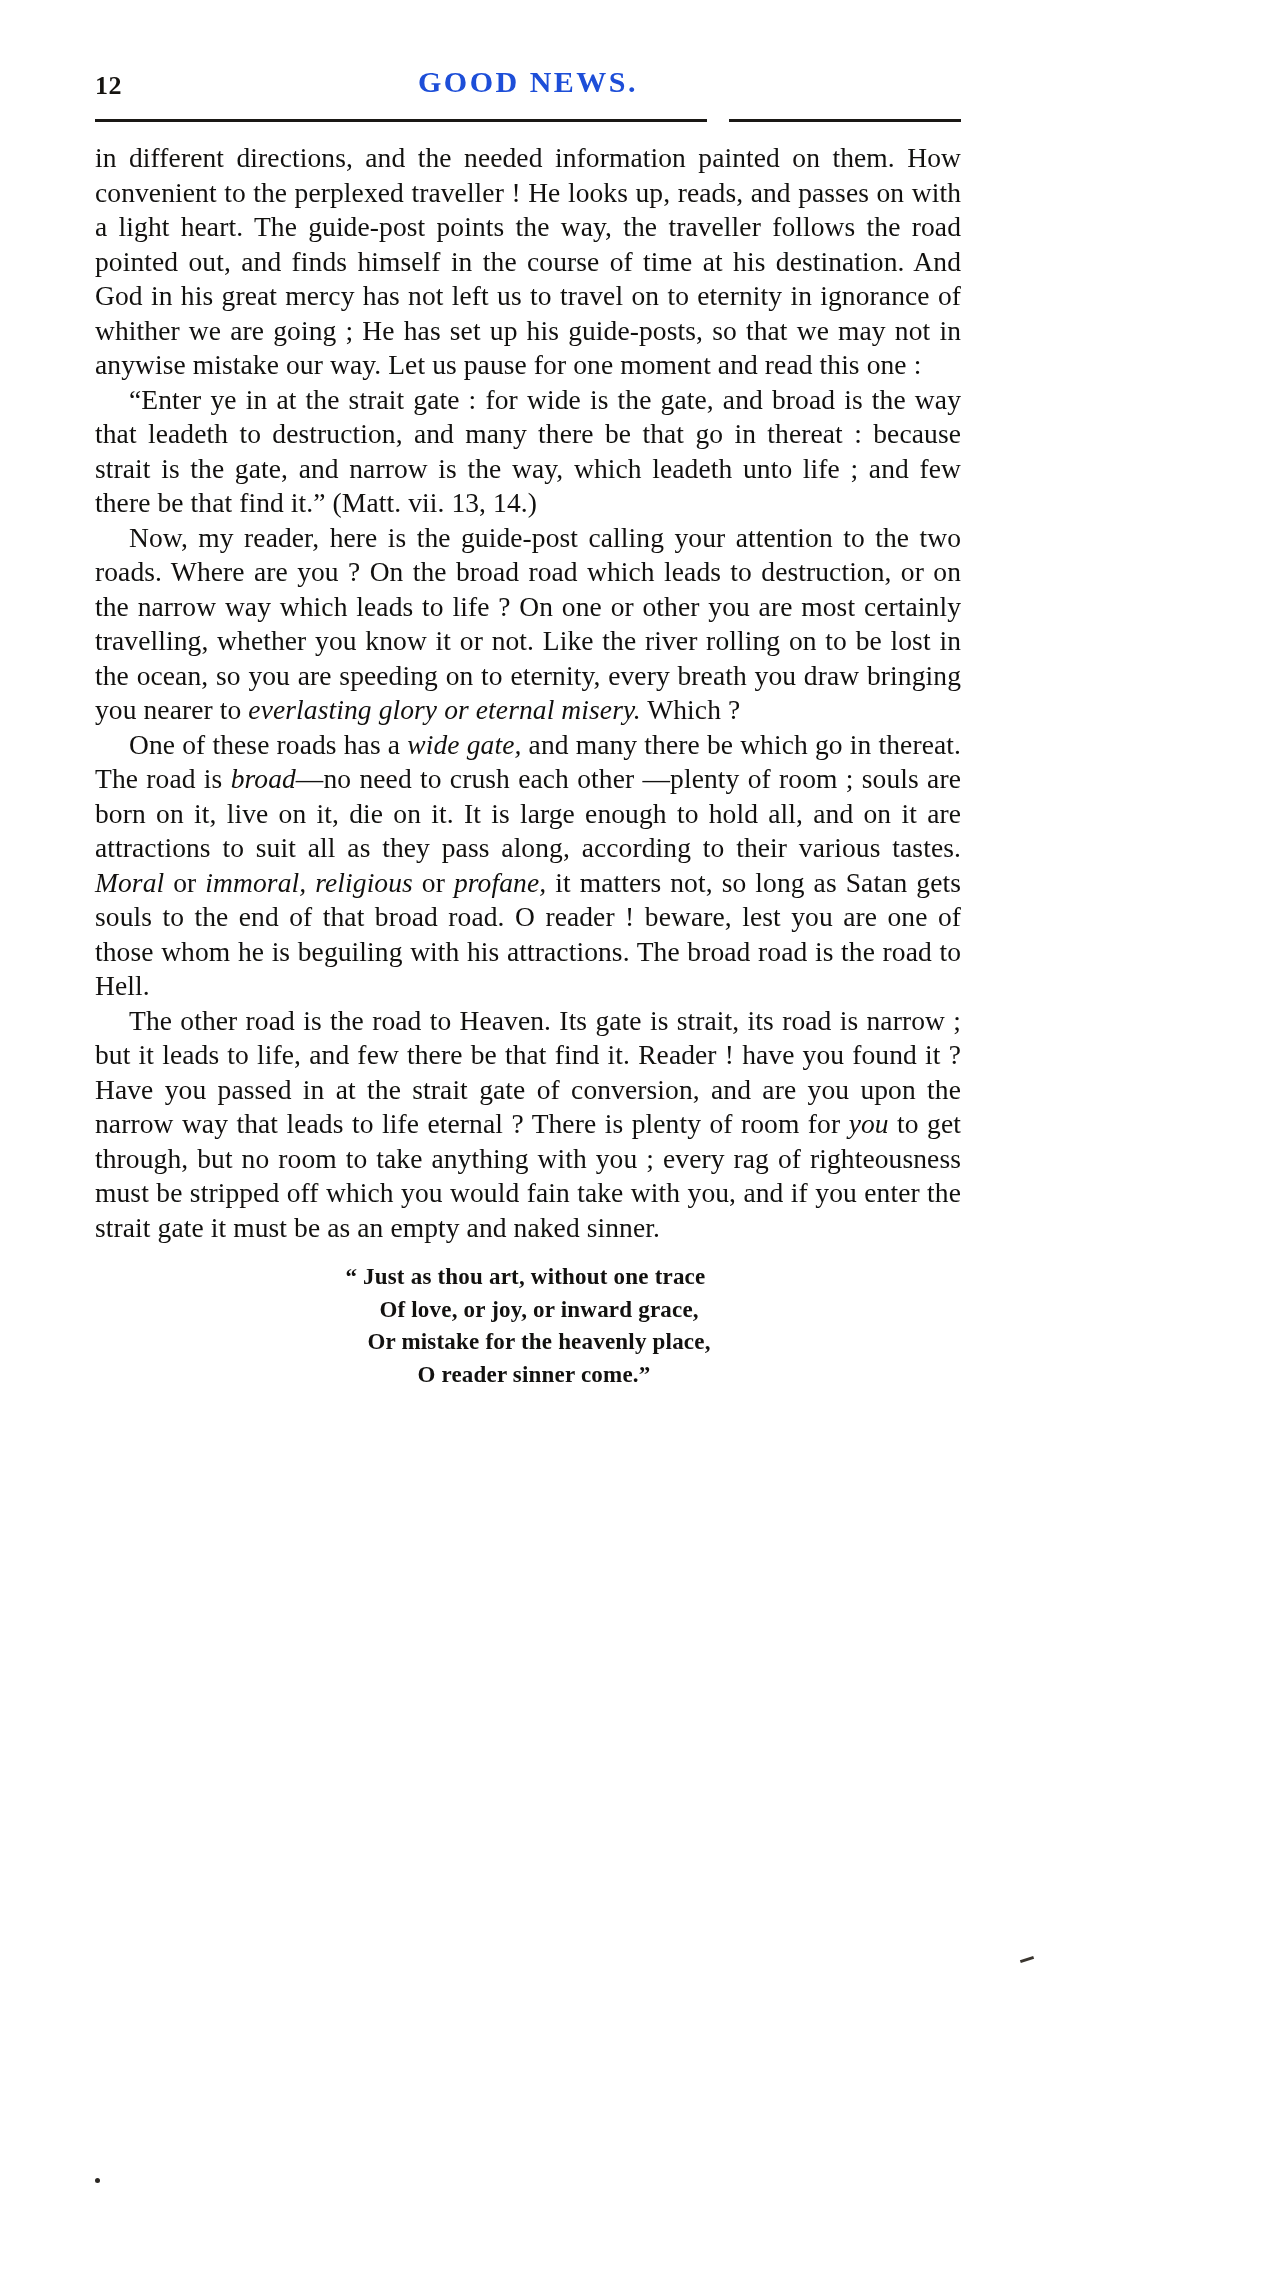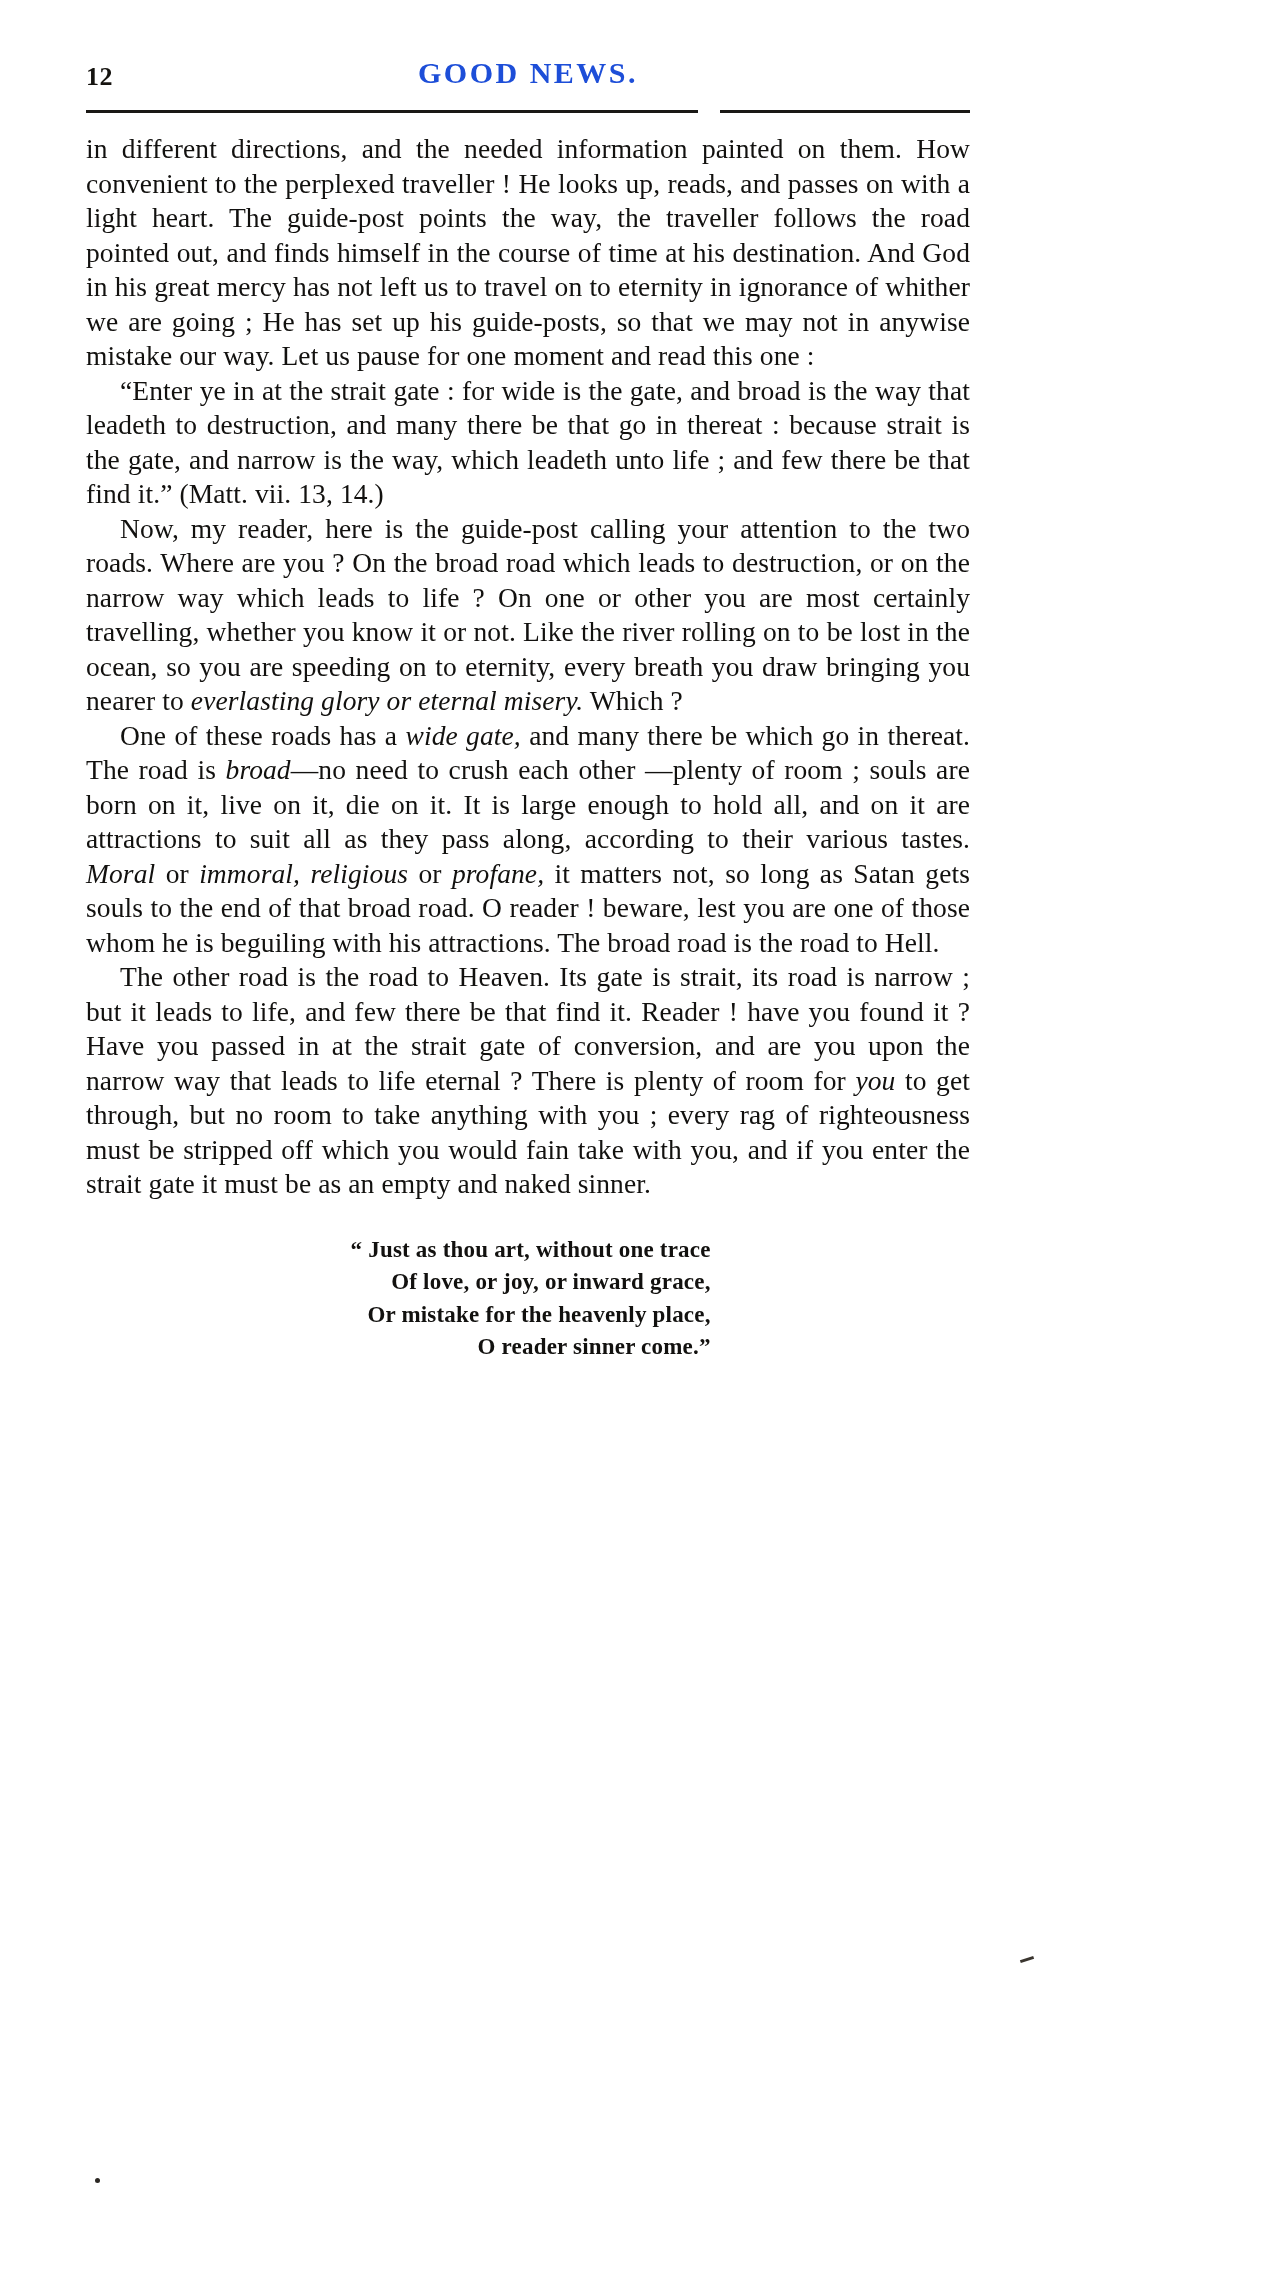--- a/index.html
+++ b/index.html
@@ -12,21 +12,21 @@
     min-height: 2287px;
     font-family: "Liberation Serif", "DejaVu Serif", serif;
     color: #12110f;
     position: relative;
   }
   .page {
     width: 1056px;
     min-height: 2287px;
     position: relative;
     box-sizing: border-box;
-    padding: 4px;
+    padding: 13px;
     background: #ffffff;
   }
   .page-header {
     position: relative;
     height: 96px;
     margin: 0 82px 0 82px;
   }
   .folio {
     position: absolute;
     left: 0;
@@ -96,22 +96,21 @@
     line-height: 1.42;
     font-weight: 700;
     letter-spacing: 0.2px;
   }
   .quote-verse .vline {
     display: block;
     white-space: pre-wrap;
   }
   .verse-block {
     display: inline-block;
-    text-align: right;
-    margin-top: 16px;
+    text-align: left;
   }
   .verse-l1 { margin-left: 0px; }
   .verse-l2 { margin-left: 34px; }
   .verse-l3 { margin-left: 22px; }
   .verse-l4 { margin-left: 72px; }
   .stray-mark {
     position: absolute;
     left: 95px;
     top: 2178px;
     width: 5px;

